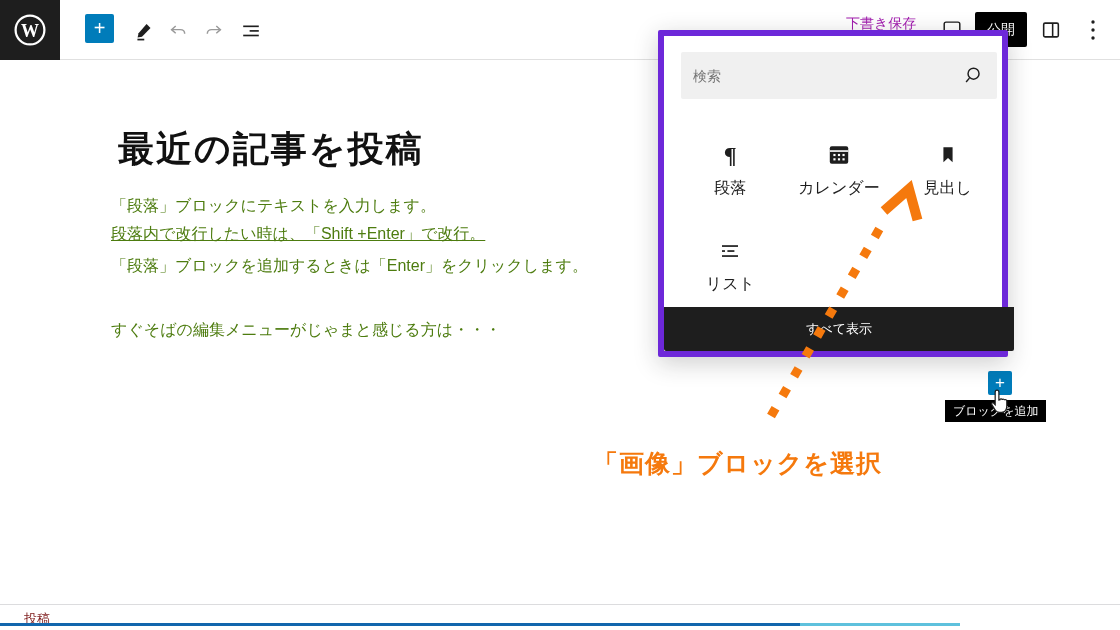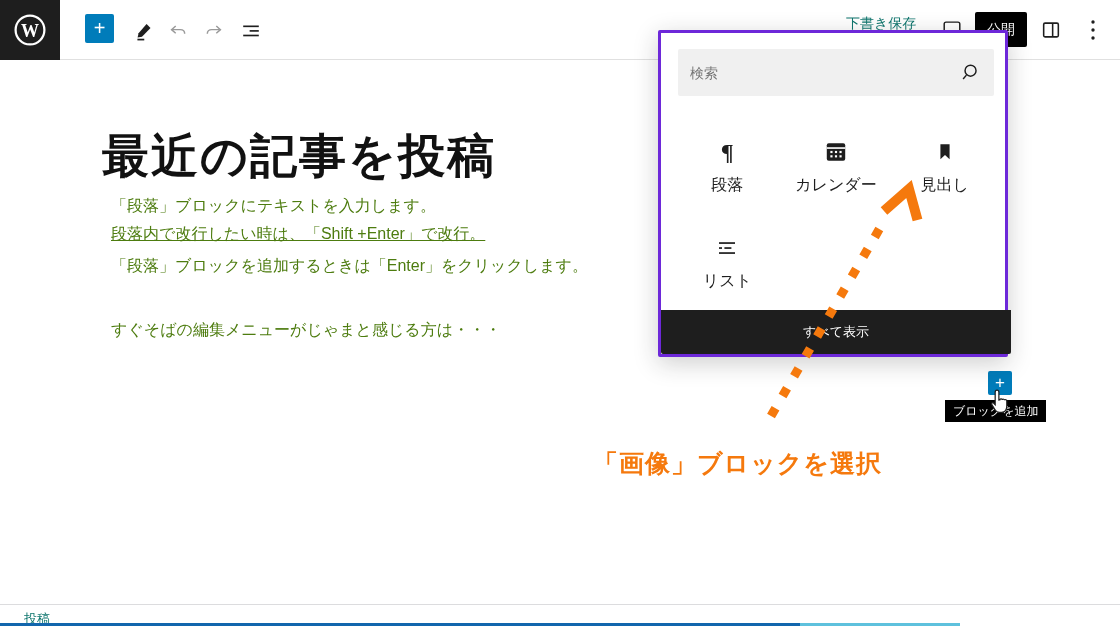--- a/index.html
+++ b/index.html
@@ -16,42 +16,42 @@
              display:flex; align-items:center; justify-content:center; cursor:pointer; }
   .add-top { position:absolute; left:85px; top:14px; width:29px; height:29px;
              background:#007cba; border:none; border-radius:2px; color:#fff;
              font-size:20px; line-height:27px; text-align:center; cursor:pointer; }
   .tool { position:absolute; top:19px; width:24px; height:24px;
           display:flex; align-items:center; justify-content:center; cursor:pointer; }
   .t-pencil { left:131px; }
   .t-undo   { left:166px; }
   .t-redo   { left:202px; }
   .t-lview  { left:239px; }
-  .save-draft { position:absolute; left:846px; top:15px; font-size:14px; color:#0f766e;
+  .save-draft { position:absolute; left:846px; top:15px; font-size:14px; color:#a21caf;
                 cursor:pointer; white-space:nowrap; }
   .preview-btn { position:absolute; left:940px; top:17px; width:24px; height:24px;
                  display:flex; align-items:center; justify-content:center; cursor:pointer; }
   .publish-btn { position:absolute; left:975px; top:12px; width:52px; height:35px;
                  background:#000000; border:none; border-radius:2px; color:#fff;
                  font-size:14px; cursor:pointer; }
   .settings-btn { position:absolute; left:1039px; top:19px; width:24px; height:22px;
                   display:flex; align-items:center; justify-content:center; cursor:pointer; }
   .kebab-btn { position:absolute; left:1085px; top:17px; width:16px; height:26px;
                display:flex; align-items:center; justify-content:center; cursor:pointer; }
 
   
-  .doc-title { position:absolute; left:102px; top:125px; font-size:47px; font-weight:bold;
+  .doc-title { position:absolute; left:118px; top:125px; font-size:36px; font-weight:bold;
                letter-spacing:2px; color:#111; cursor:text; }
   .para { position:absolute; left:111px; font-size:16px; line-height:28px;
           color:#4d7c0f; cursor:text; white-space:nowrap; }
   .p1 { top:192px; } .p2 { top:220px;text-decoration:underline; } .p3 { top:252px; } .p4 { top:316px; }
 
   
   .popup { position:absolute; left:658px; top:30px; width:350px; height:327px;
-           background:#fff; border:3px solid #6d28d9; border-radius:2px;
+           background:#fff; border:6px solid #6d28d9; border-radius:2px;
            box-shadow:0 6px 24px rgba(30,30,30,.22); z-index:5; }
   .search-wrap { position:absolute; left:17px; top:16px; width:316px; height:47px;
                  background:#f0f0f0; border-radius:2px; display:flex; align-items:center;
                  padding:0 12px; }
   .search-wrap input { flex:1; border:none; outline:none; background:transparent;
                        font-size:14px; color:#1e1e1e;
                        font-family:"Liberation Sans","DejaVu Sans",sans-serif; }
   .search-wrap input::placeholder { color:#757575; opacity:1; }
   .blocks-grid { position:absolute; left:12px; top:92px; width:326px; height:192px;
                  display:grid; grid-template-columns:1fr 1fr 1fr; grid-template-rows:96px 96px; }
@@ -75,21 +75,21 @@
   .cursor-svg { position:absolute; left:990px; top:389px; z-index:9; pointer-events:none; }
 
   
   .annotation { position:absolute; left:593px; top:447px; font-size:25px; font-weight:800;
                 letter-spacing:1px; color:#f5790d; white-space:nowrap; z-index:6; }
   .arrow-overlay { position:absolute; left:0; top:0; z-index:8; pointer-events:none; }
 
   
   .bottom-bar { position:absolute; left:0; top:604px; width:1120px; height:26px;
                 background:#fff; border-top:1px solid #dcdcde; z-index:2; }
-  .post-type { position:absolute; left:24px; top:5px; font-size:13px; color:#0f766e; }
+  .post-type { position:absolute; left:24px; top:5px; font-size:13px; color:#7f1d1d; }
   .edge-line-a { position:absolute; left:0; top:623px; width:800px; height:3px;
                  background:#1266ad; z-index:3; }
   .edge-line-b { position:absolute; left:800px; top:623px; width:160px; height:3px;
                  background:#5ec1dd; z-index:3; }
 </style>
 </head>
 <body>
 
 <div class="header">
   <div class="wp-logo">

